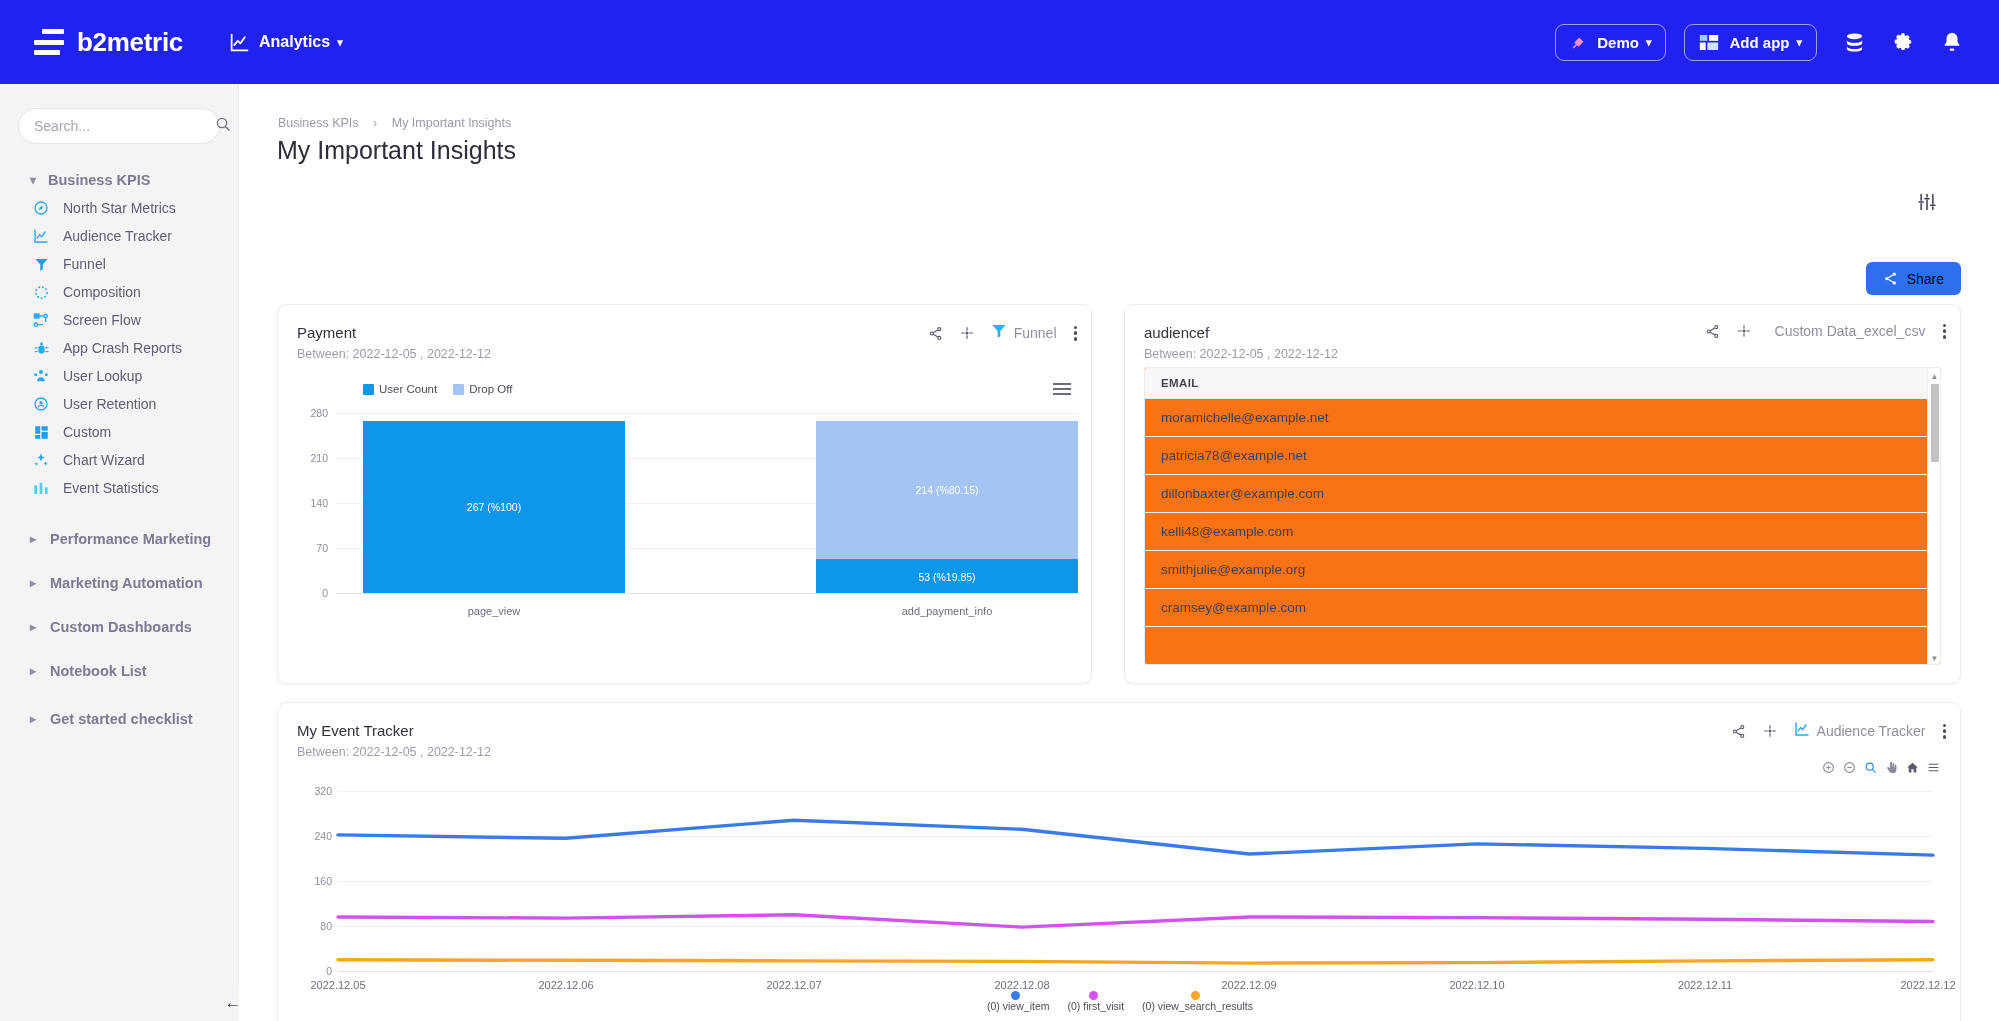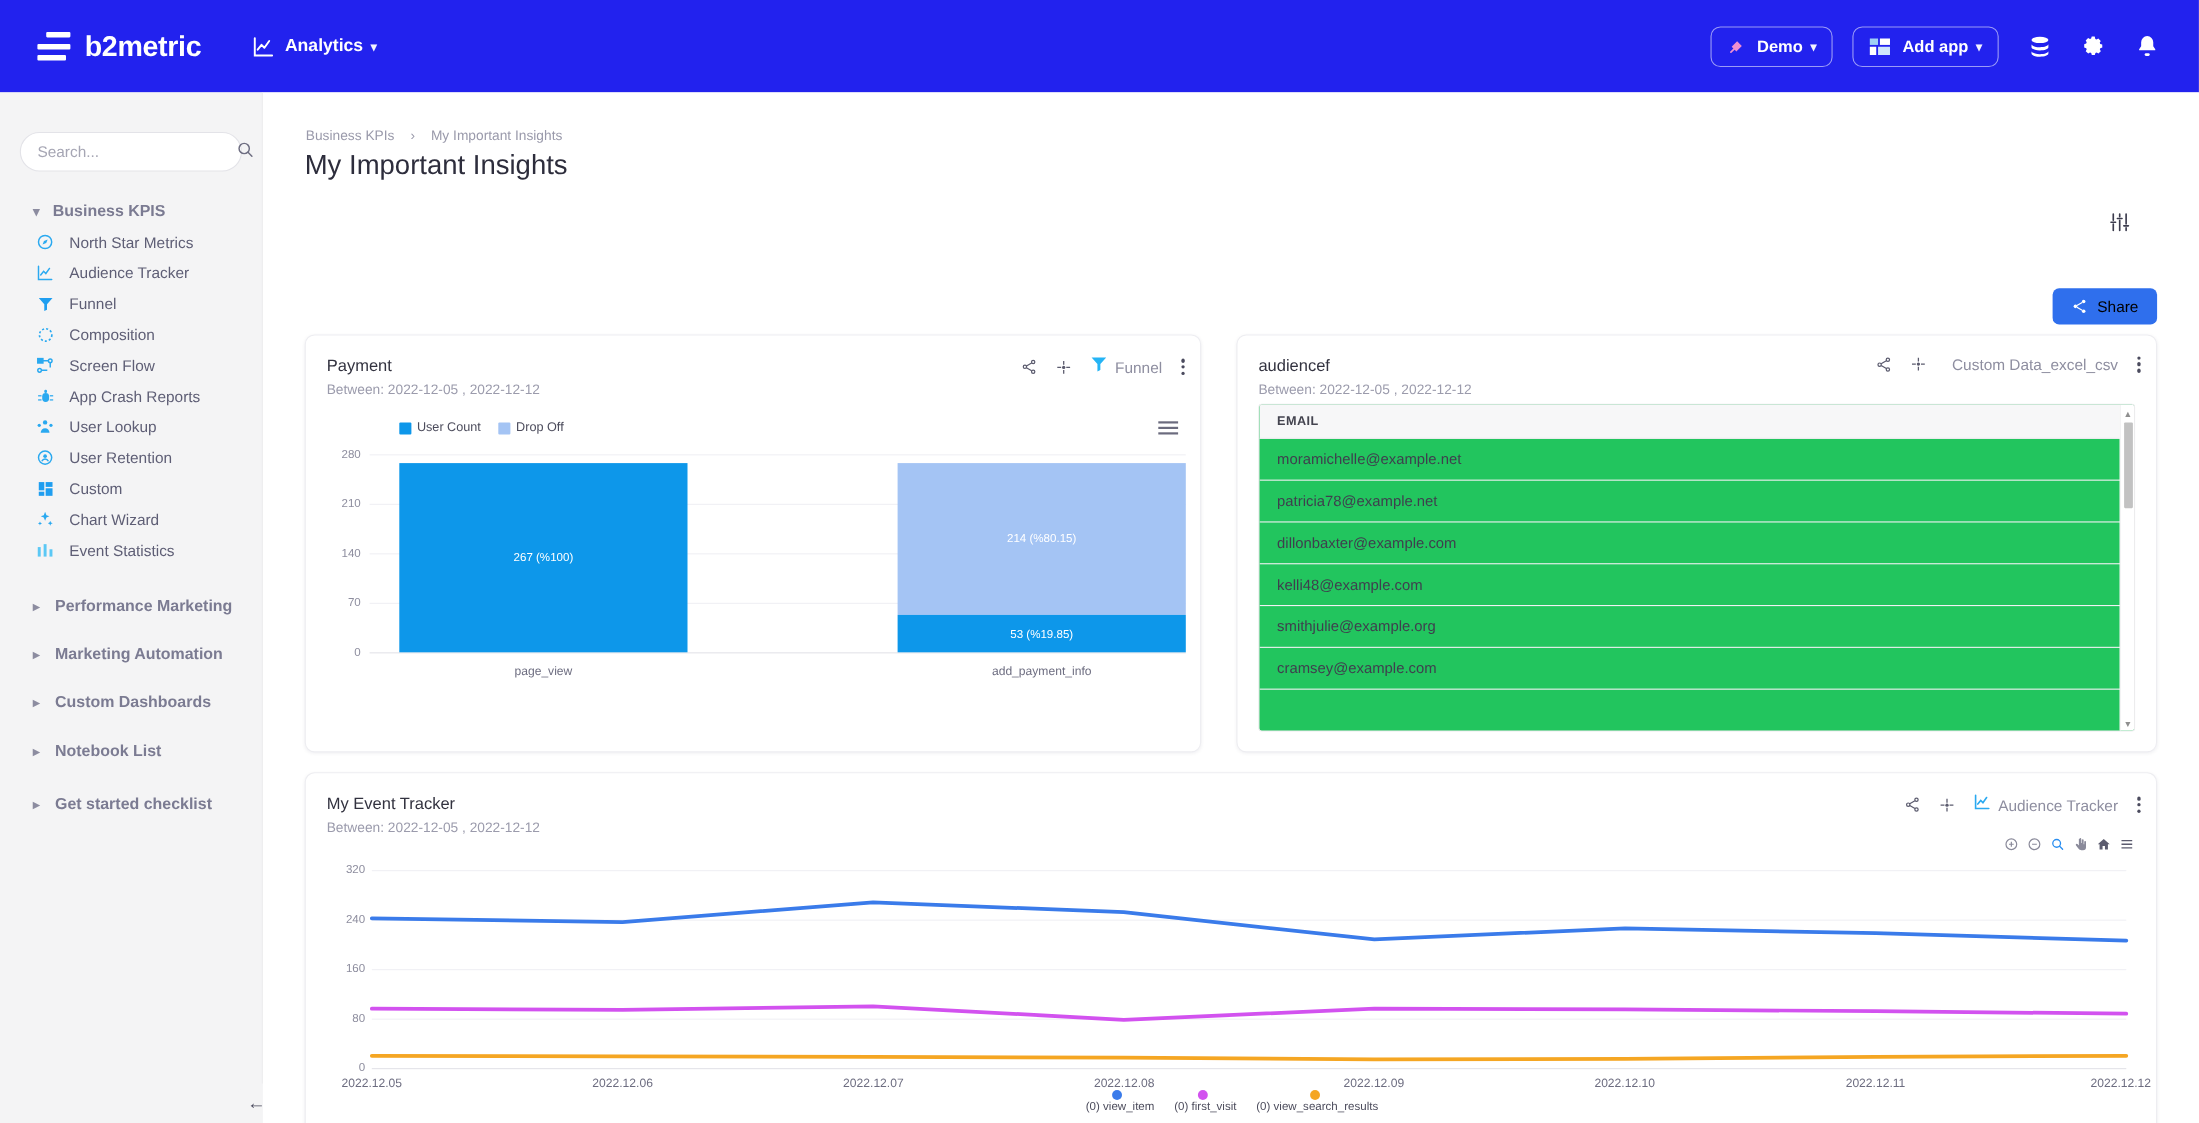--- a/index.html
+++ b/index.html
@@ -36,21 +36,21 @@
   }
   .pill .glyph { margin-right: 10px; display: flex; }
   .icon-btn { margin-left: 26px; cursor: pointer; display: flex; align-items: center; }
 
   
   .sidebar {
     position: absolute; top: 84px; left: 0; width: 239px; height: 937px;
     background: #f4f4f5; border-right: 1px solid #ececee;
   }
   .search-box {
-    margin: 36px 18px 0 18px; height: 36px; background: #fff; border: 1px solid #e3e3e8;
+    margin: 24px 18px 0 18px; height: 36px; background: #fff; border: 1px solid #e3e3e8;
     border-radius: 19px; display: flex; align-items: center; padding: 0 15px;
   }
   .search-box input {
     border: none; outline: none; flex: 1; font-size: 14px; color: #5a5a6e;
     font-family: "Liberation Sans", sans-serif; background: transparent;
   }
   .search-box input::placeholder { color: #a6a6b4; }
   .nav-group-head {
     display: flex; align-items: center; margin: 28px 0 6px 30px;
     font-size: 14.5px; font-weight: 700; color: #7b7b92; cursor: pointer;
@@ -136,21 +136,21 @@
   .gridline { position: absolute; height: 1px; background: #f0f0f4; }
   .bar { position: absolute; }
   .bar-lbl { position: absolute; font-size: 10.5px; color: #fff; text-align: center;
              transform: translate(-50%,-50%); white-space: nowrap; }
   .xlab { position: absolute; font-size: 11px; color: #6d6d80;
           transform: translateX(-50%); }
 
   
   .tbl-wrap { position: absolute; left: 19px; top: 62px; width: 797px; height: 298px;
               border: 1px solid #ececed; border-radius: 3px; overflow: hidden;
-              background: #22c55e; }
+              background: #f97316; }
   .tbl-head { height: 31px; background: #f7f7f8; border-bottom: 1px solid #ececed;
               display: flex; align-items: center; padding-left: 16px;
               font-size: 11.5px; font-weight: 700; color: #44444f; letter-spacing: .4px; }
   .tbl-row { height: 38px; border-bottom: 1px solid #f1f1f3; display: flex;
              align-items: center; padding-left: 16px; font-size: 13.5px; color: #3f3f4e; }
   .scrollbar { position: absolute; right: 0; top: 0; width: 13px; height: 298px;
                background: #fff; border-left: 1px solid #f0f0f2; }
   .sb-thumb { position: absolute; left: 2.5px; top: 16px; width: 8px; height: 78px;
               background: #c2c2c2; border-radius: 1px; cursor: pointer; }
   .sb-arrow { position: absolute; left: 0; width: 13px; height: 14px; display: flex;

